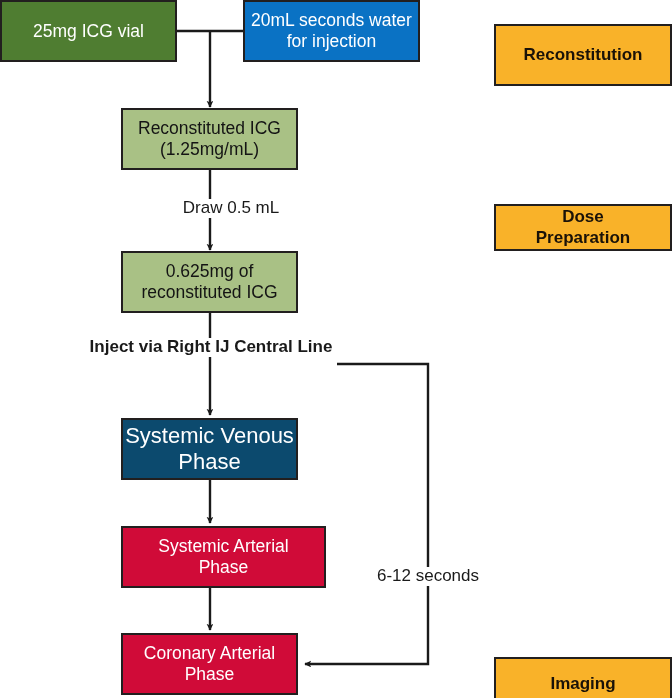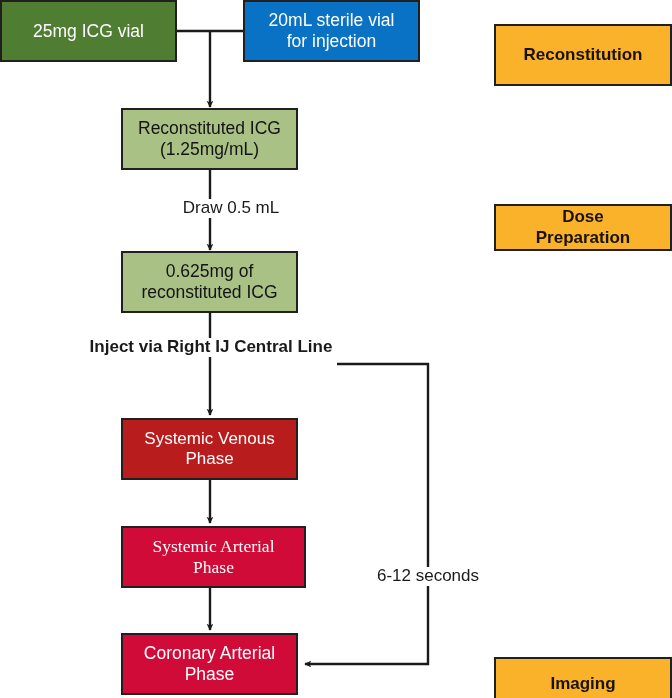--- a/index.html
+++ b/index.html
@@ -38,23 +38,23 @@
     background: #0a72c4;
     color: #ffffff;
     font-size: 17.5px;
   }
   .node-light-green {
     background: #a9c185;
     color: #141414;
     font-size: 17.5px;
   }
   .node-navy {
-    background: #b91c1c;
+    background: #0c4a6e;
     color: #ffffff;
-    font-size: 17px;
+    font-size: 22px;
   }
   .node-crimson {
     background: #d00b38;
     color: #ffffff;
     font-size: 17.5px;
   }
   .node-orange {
     background: #f9b229;
     color: #1a1208;
     font-size: 17px;
@@ -102,37 +102,37 @@
 
     <path d="M210,479 L210,523" stroke="#1a1a1a" stroke-width="2.4" fill="none" marker-end="url(#arrowhead)"></path>
 
     <path d="M210,588 L210,630" stroke="#1a1a1a" stroke-width="2.4" fill="none" marker-end="url(#arrowhead)"></path>
 
     <path d="M337,364 L428,364 L428,664 L305,664" stroke="#1a1a1a" stroke-width="2.4" fill="none" marker-end="url(#arrowhead)"></path>
   </svg>
 
   <div class="node node-dark-green" style="left:0px; top:0px; width:177px; height:62px;">25mg ICG vial</div>
 
-  <div class="node node-blue" style="left:243px; top:0px; width:177px; height:62px;">20mL sterile vial
+  <div class="node node-blue" style="left:243px; top:0px; width:177px; height:62px;">20mL seconds water
 for injection</div>
 
   <div class="node node-light-green" style="left:121px; top:108px; width:177px; height:62px;">Reconstituted ICG
 (1.25mg/mL)</div>
 
   <div class="edge-label" style="left:158px; top:199px; width:140px;">Draw 0.5 mL</div>
 
   <div class="node node-light-green" style="left:121px; top:251px; width:177px; height:62px;">0.625mg of
 reconstituted ICG</div>
 
   <div class="edge-label" style="left:82px; top:338px; width:252px;font-weight:bold;">Inject via Right IJ Central Line</div>
 
   <div class="node node-navy" style="left:121px; top:418px; width:177px; height:62px;">Systemic Venous
 Phase</div>
 
-  <div class="node node-crimson" style="left:121px; top:526px; width:185px; height:62px;font-family:Liberation Serif, serif;">Systemic Arterial
+  <div class="node node-crimson" style="left:121px; top:526px; width:205px; height:62px;">Systemic Arterial
 Phase</div>
 
   <div class="node node-crimson" style="left:121px; top:633px; width:177px; height:62px;">Coronary Arterial
 Phase</div>
 
   <div class="edge-label" style="left:360px; top:533px; width:130px;margin-top:34px;">6-12 seconds</div>
 
   <div class="node node-orange" style="left:494px; top:0px; width:178px; height:62px;">Reconstitution</div>
 
   <div class="node node-orange" style="left:494px; top:180px; width:178px; height:47px;">Dose

